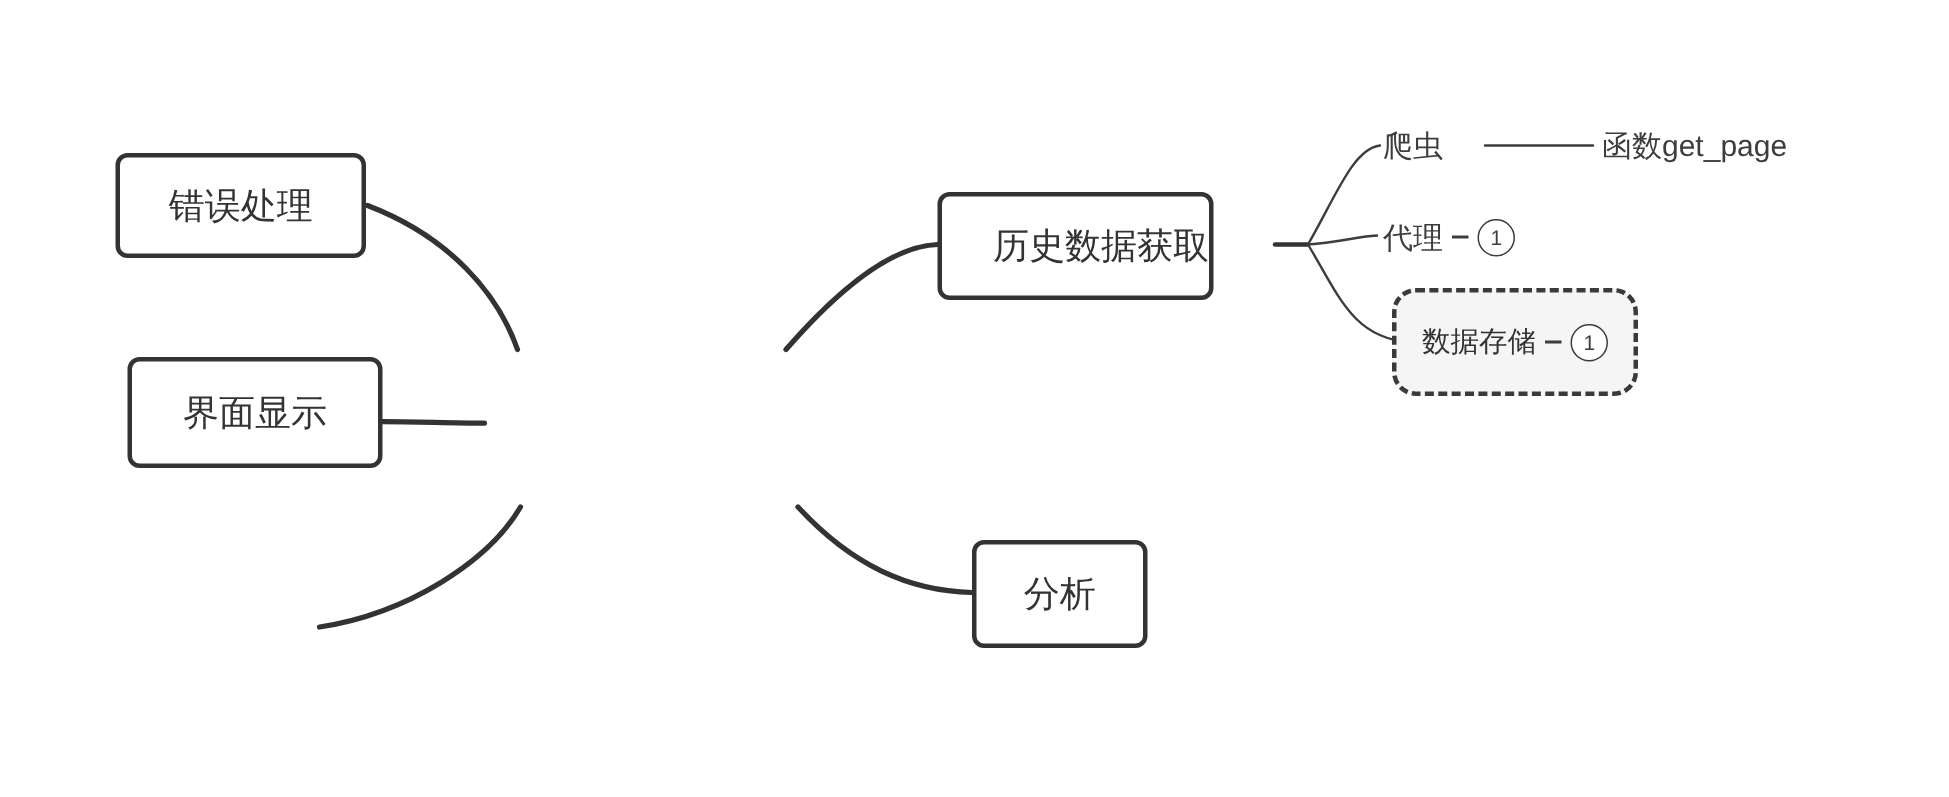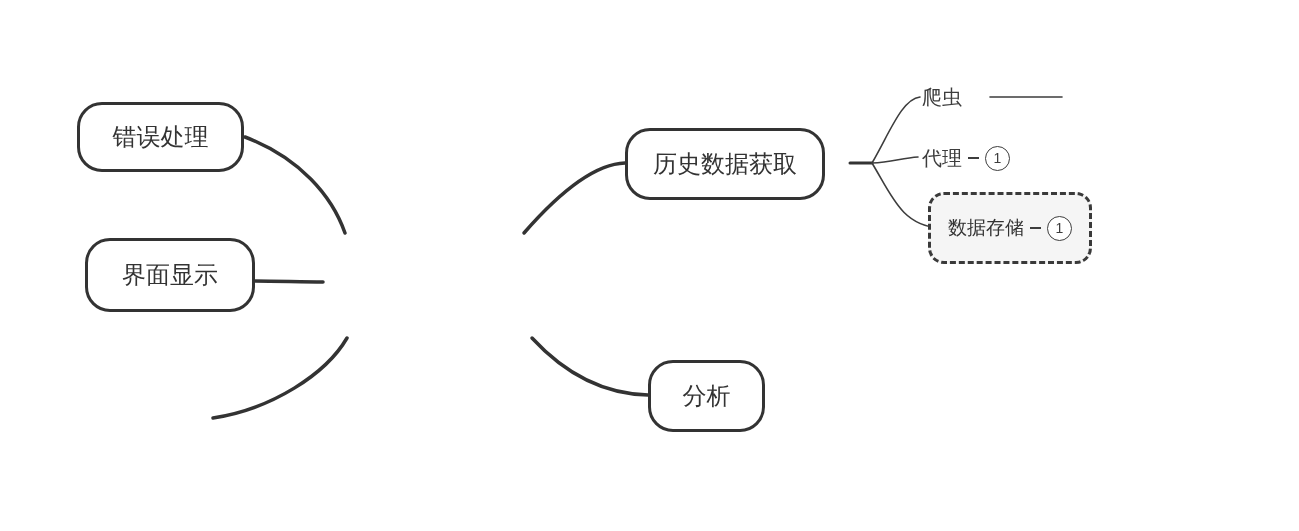--- a/index.html
+++ b/index.html
@@ -26,21 +26,21 @@
     display: flex;
     align-items: center;
     justify-content: center;
     box-sizing: border-box;
     color: #333333;
     white-space: nowrap;
     cursor: default;
   }
   .node--box {
     border: 3.5px solid #333333;
-    border-radius: 25px;
+    border-radius: 8px;
     background: #ffffff;
     font-size: 24px;
   }
   .node--central {
     border: 4px solid #2f2f2f;
     border-radius: 10px;
     background: #ffffff;
     font-size: 36px;
     font-weight: bold;
     letter-spacing: 2px;
@@ -104,32 +104,35 @@
   <div class="node node--box" style="left:77px; top:102px; width:167px; height:70px;">
     <span>错误处理</span>
   </div>
 
   <div class="node node--box" style="left:85px; top:238px; width:170px; height:74px;">
     <span>界面显示</span>
   </div>
 
 
 
-  <div class="node node--box" style="left:625px; top:128px; width:200px; height:72px;">
+  <div class="node node--box" style="left:625px; top:128px; width:184px; height:72px;justify-content:flex-end;">
     <span>历史数据获取</span>
   </div>
 
   <div class="node node--box" style="left:648px; top:360px; width:117px; height:72px;text-align:center;">
     <span>分析</span>
   </div>
 
   <div class="node node--text" style="left:922px; top:84px; height:26px;">
     <span>爬虫</span>
   </div>
 
+  <div class="node node--text" style="left:1068px; top:84px; height:26px;">
+    <span>函数get_page</span>
+  </div>
 
   <div class="node node--text" style="left:922px; top:144px; height:28px;">
     <span>代理</span>
     <span class="dash-connector"></span>
     <span class="badge">
       <span>1</span>
     </span>
   </div>
 
   <div class="node node--dashed" style="left:928px; top:192px; width:164px; height:72px;">

